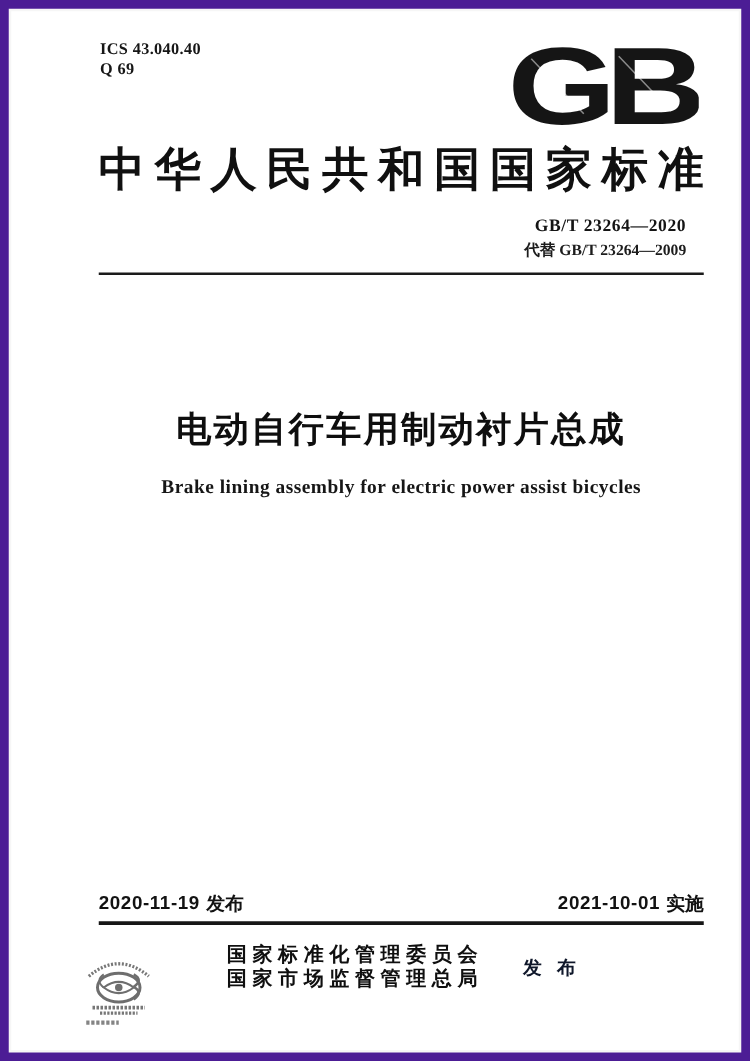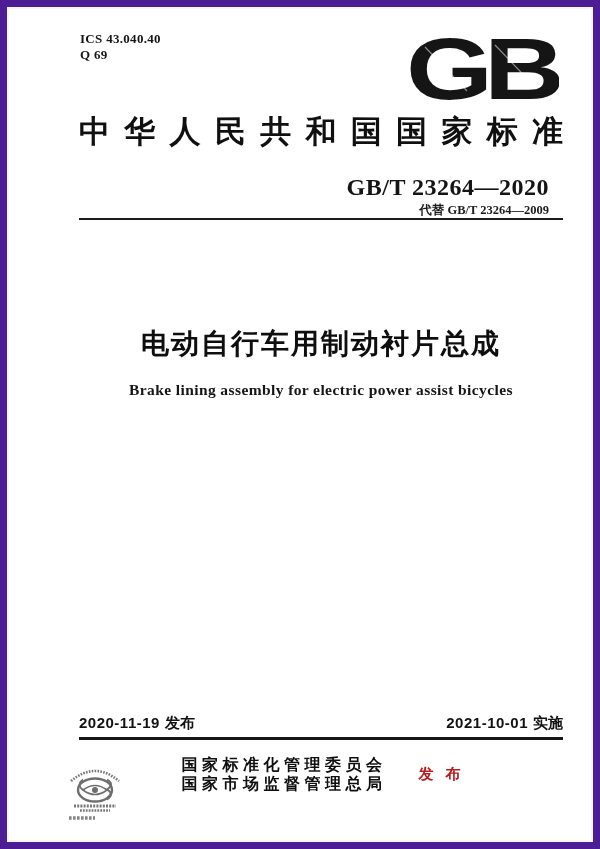--- a/index.html
+++ b/index.html
@@ -43,40 +43,40 @@
   }
 
   
   .nat-title {
     position: absolute;
     left: 72px;
     top: 104px;
     width: 484px;
     font-family: Liberation Sans, sans-serif;
     font-weight: bold;
-    font-size: 31px;
+    font-size: 37px;
     color: #101010;
     text-align: justify;
     text-align-last: justify;
     text-justify: inter-character;
     white-space: nowrap;
   }
 
   
   .std-number-block {
     position: absolute;
     right: 44px;
     top: 168px;
     text-align: right;
     color: #141414;
   }
   .std-number {
     font-family: "Liberation Serif", "DejaVu Serif", serif;
     font-weight: bold;
-    font-size: 24px;
+    font-size: 14px;
     letter-spacing: 0.5px;
     line-height: 1.05;
   }
   .std-replaces {
     font-family: "Liberation Serif", "DejaVu Serif", serif;
     font-weight: 600;
     font-size: 12.5px;
     margin-top: 2px;
     color: #1c1c1c;
     text-align: right;
@@ -161,21 +161,21 @@
     line-height: 1.2;
     color: #0f0f0f;
     white-space: nowrap;
   }
   .issuer-action {
     font-family: "Liberation Sans", "DejaVu Sans", sans-serif;
     font-weight: bold;
     font-size: 15px;
     word-spacing: 8px;
     margin-left: 32px;
-    color: #b91c1c;
+    color: #0f172a;
     white-space: nowrap;
   }
 
   
   .stamp {
     position: absolute;
     left: 54px;
     top: 752px;
     width: 68px;
     height: 62px;

